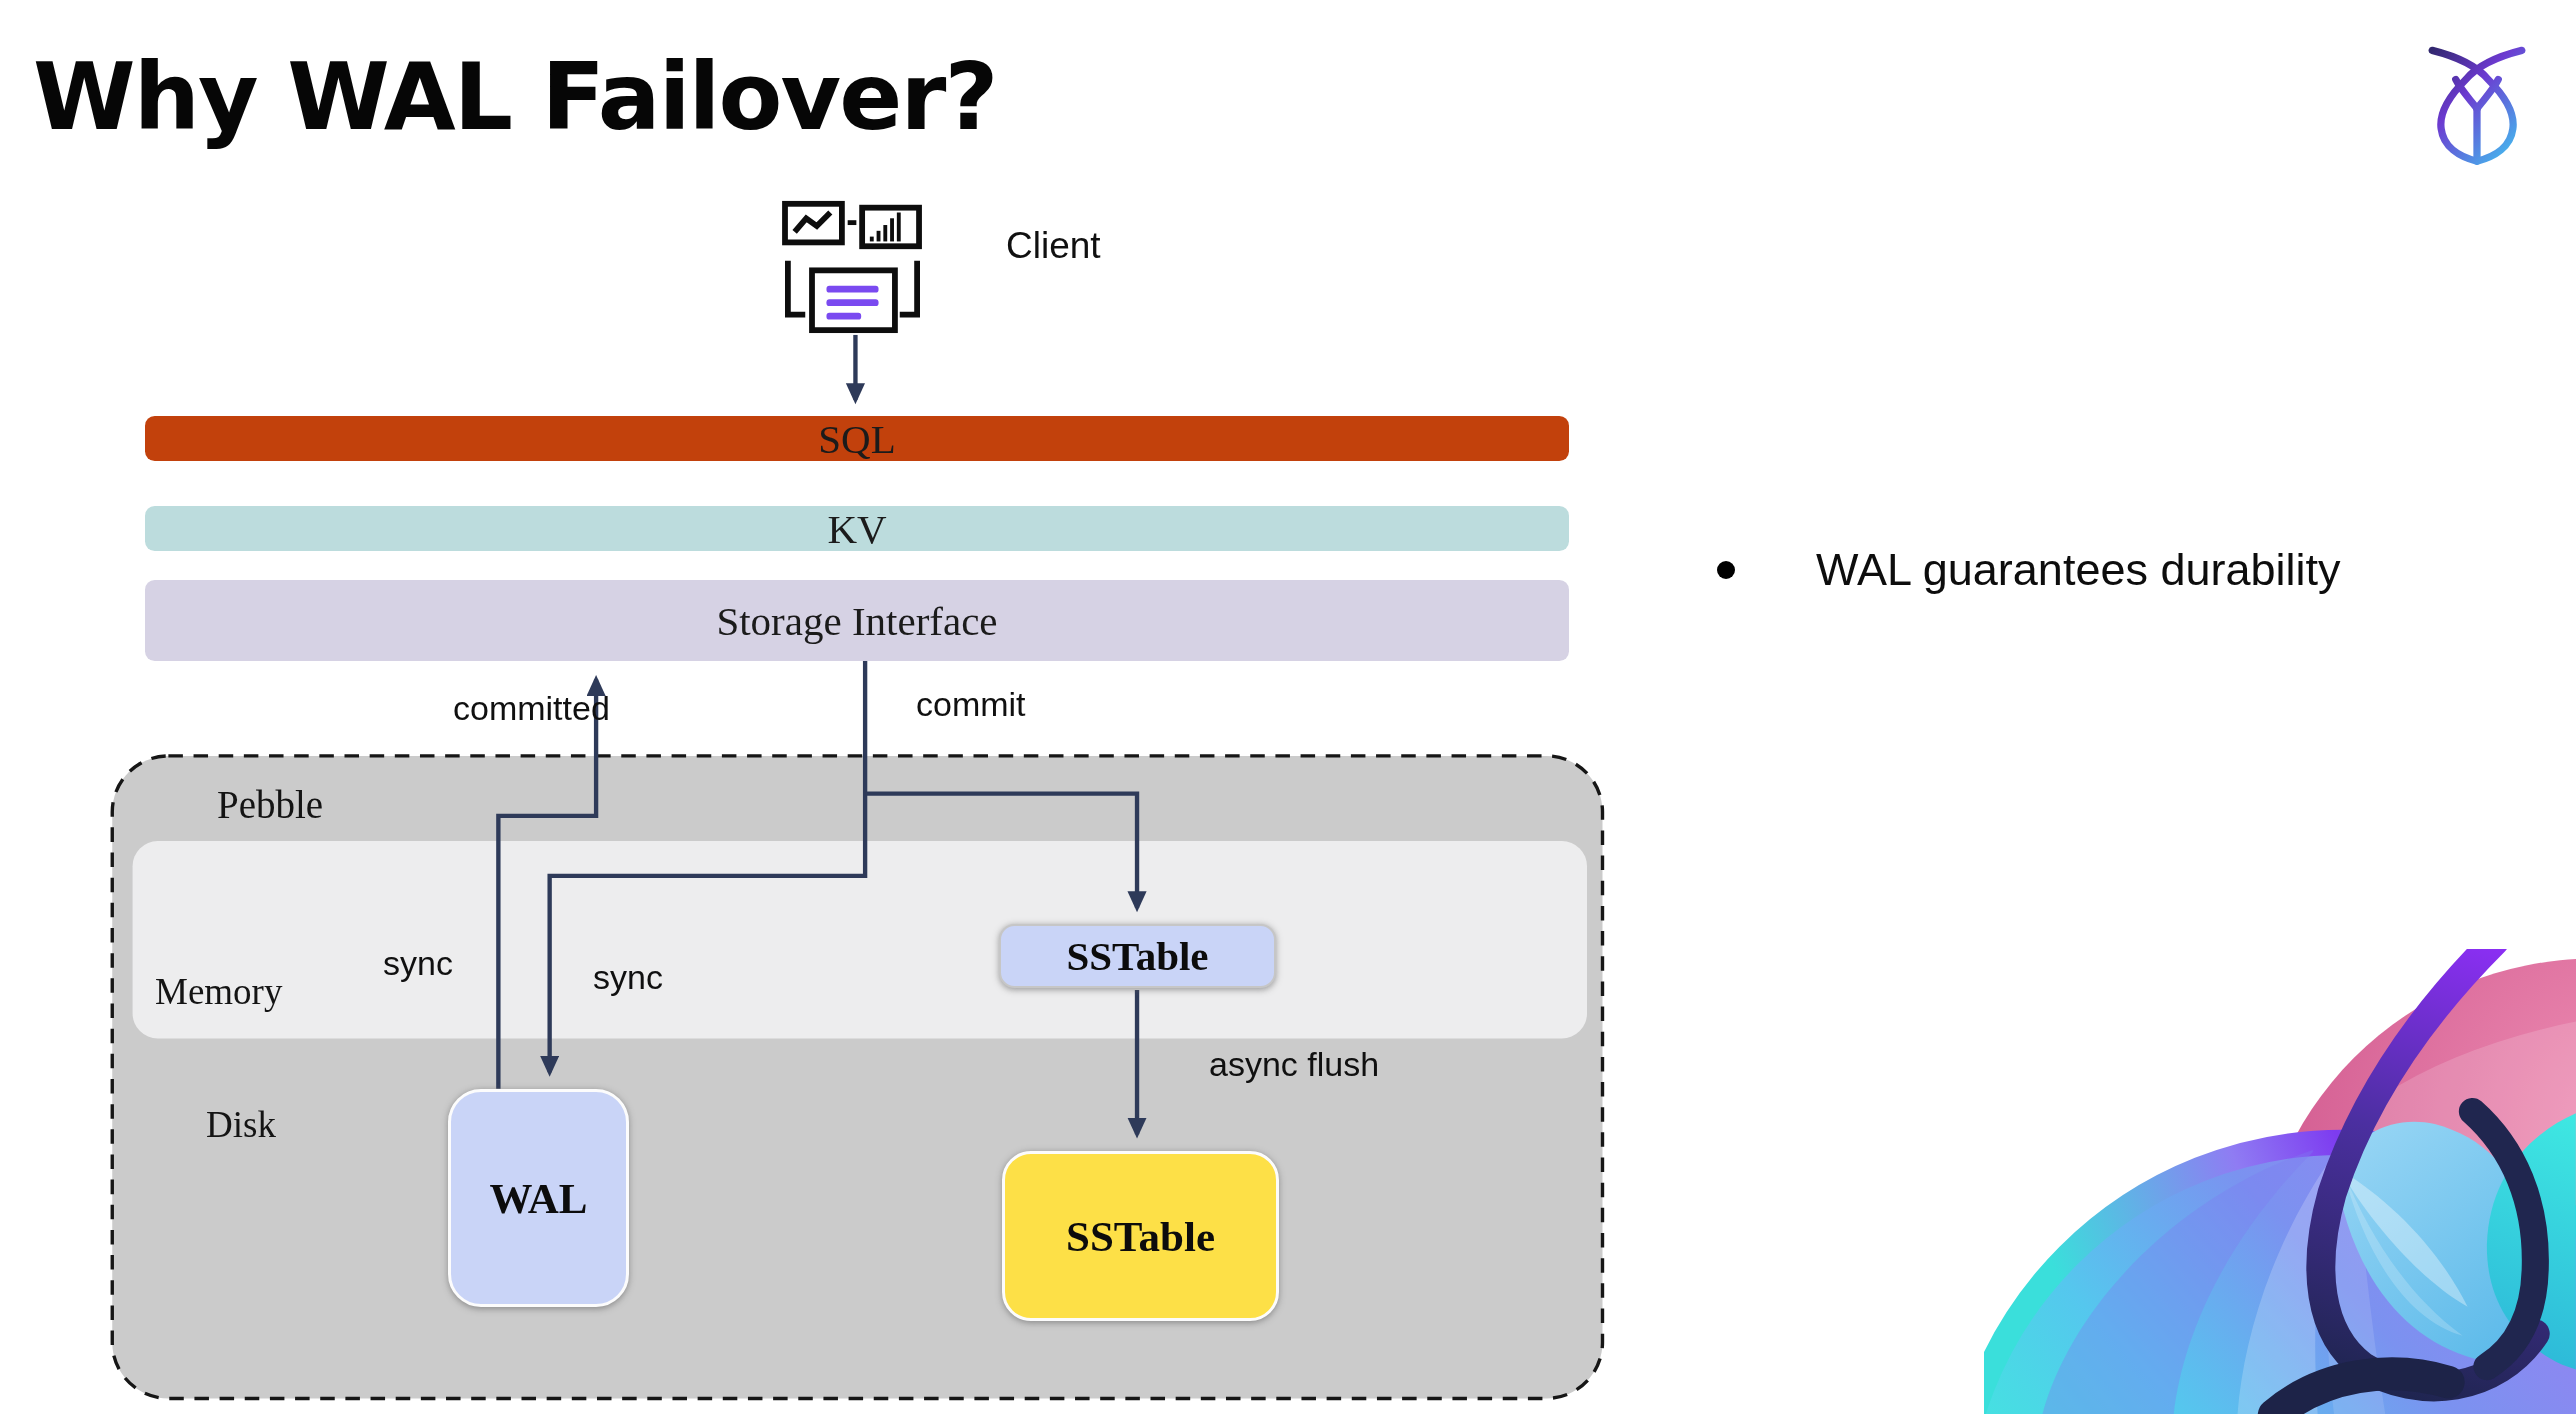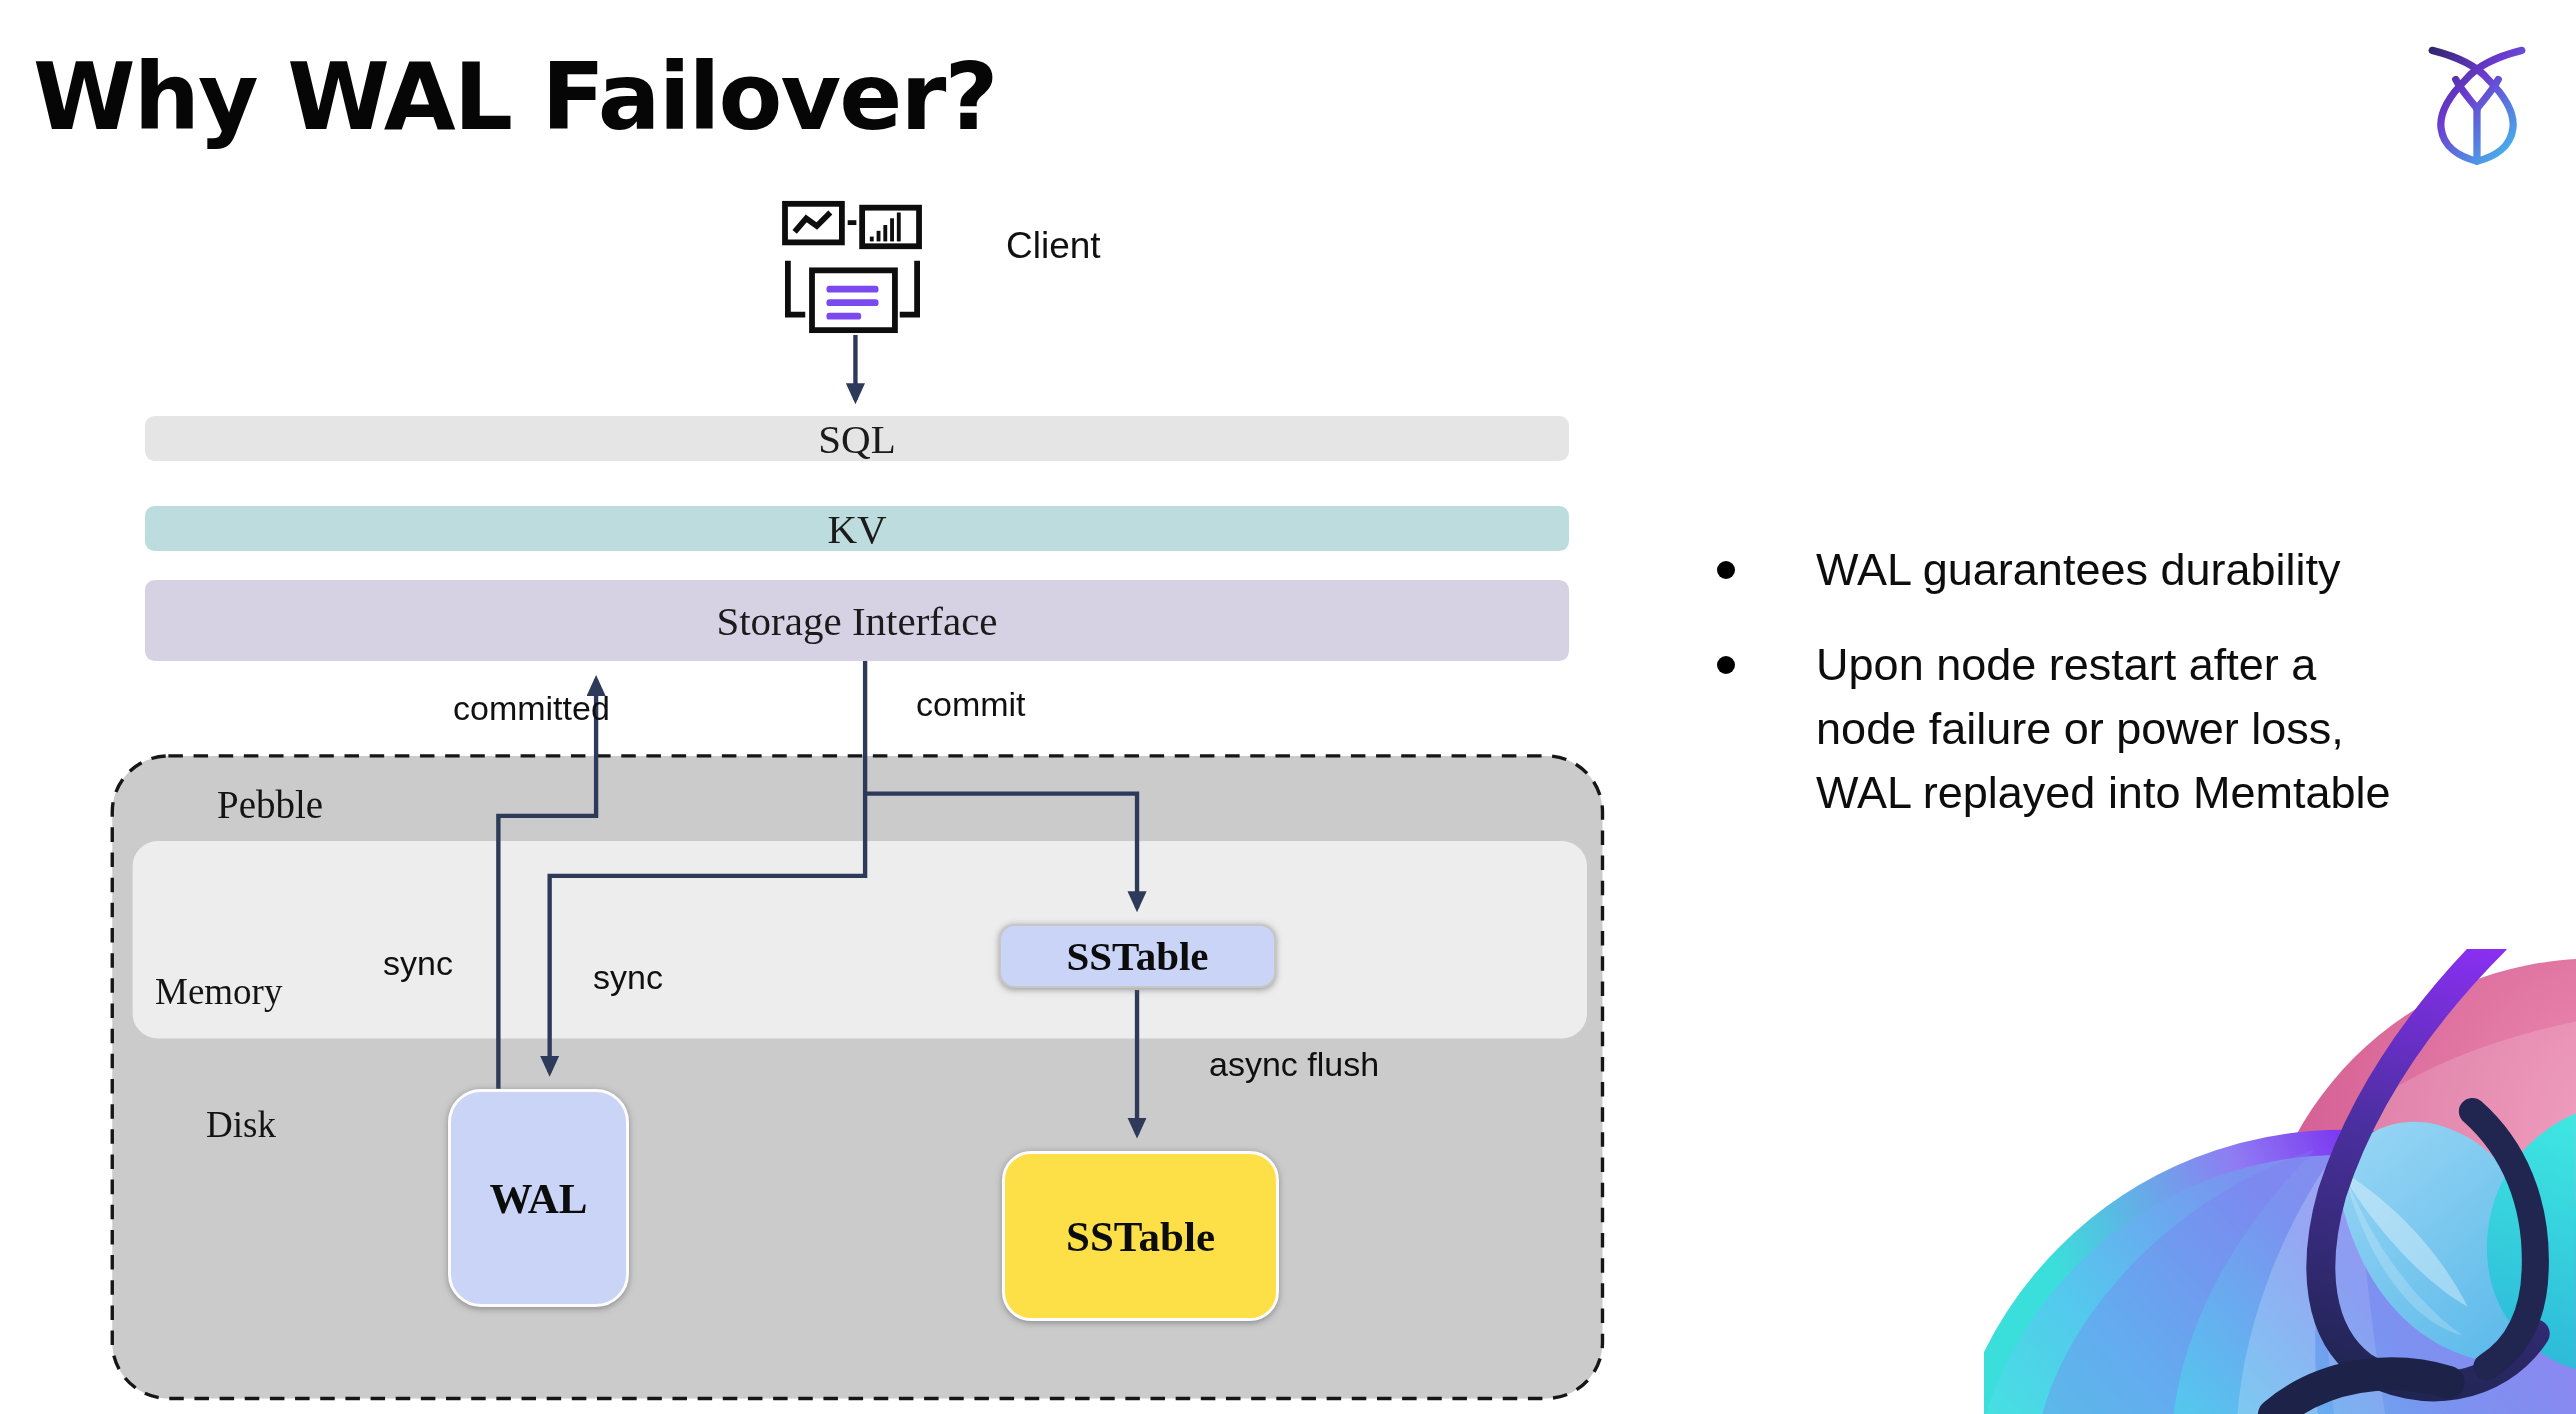--- a/index.html
+++ b/index.html
@@ -105,21 +105,21 @@
   <polyline points="142,64 142,120 124,120" fill="none" stroke="#0d0d0d" stroke-width="6"></polyline>
   <rect x="33" y="74" width="86" height="62" fill="#fff" stroke="#0d0d0d" stroke-width="6"></rect>
   <g fill="#7a4af0">
     <rect x="48" y="90" width="54" height="7" rx="3"></rect>
     <rect x="48" y="104" width="54" height="7" rx="3"></rect>
     <rect x="48" y="118" width="36" height="7" rx="3"></rect>
   </g>
 </svg>
 <div class="edge-label" style="left:1006px;top:225px;font-size:37px;">Client</div>
 
-<div class="bar" id="bar-sql" style="background: #e5e5e5;">
+<div class="bar" id="bar-sql" style="background: #c2410c;">
   <span>SQL</span>
 </div>
 <div class="bar" id="bar-kv" style="background: rgb(188, 220, 221);">
   <span>KV</span>
 </div>
 <div class="bar" id="bar-storage" style="background: rgb(214, 210, 228);">
   <span>Storage Interface</span>
 </div>
 
 <div class="edge-label" style="left:405px;top:689px;margin-left:48px;">committed</div>
@@ -139,26 +139,20 @@
   <span>WAL</span>
 </div>
 <div class="node" id="node-sstable" style="background: #fde047;">
   <span>SSTable</span>
 </div>
 
 <div id="bullets">
   <div class="bullet-row">
     <span class="bullet-dot"></span>
     <span class="bullet-text">WAL guarantees durability</span>
-  </div>
-  <div class="bullet-row">
-    <span class="bullet-dot"></span>
-    <span class="bullet-text">Upon node restart after a
-node failure or power loss,
-WAL replayed into Memtable</span>
   </div>
 </div>
 
 <svg class="abs" style="left:2421px;top:41px;" width="112" height="124" viewBox="0 0 100 110">
   <defs>
     <linearGradient id="lg-logo" x1="0" y1="0" x2="100" y2="95" gradientUnits="userSpaceOnUse">
       <stop offset="0" stop-color="#242358"></stop>
       <stop offset="0.45" stop-color="#6c3ad0"></stop>
       <stop offset="1" stop-color="#3fc9f2"></stop>
     </linearGradient>

